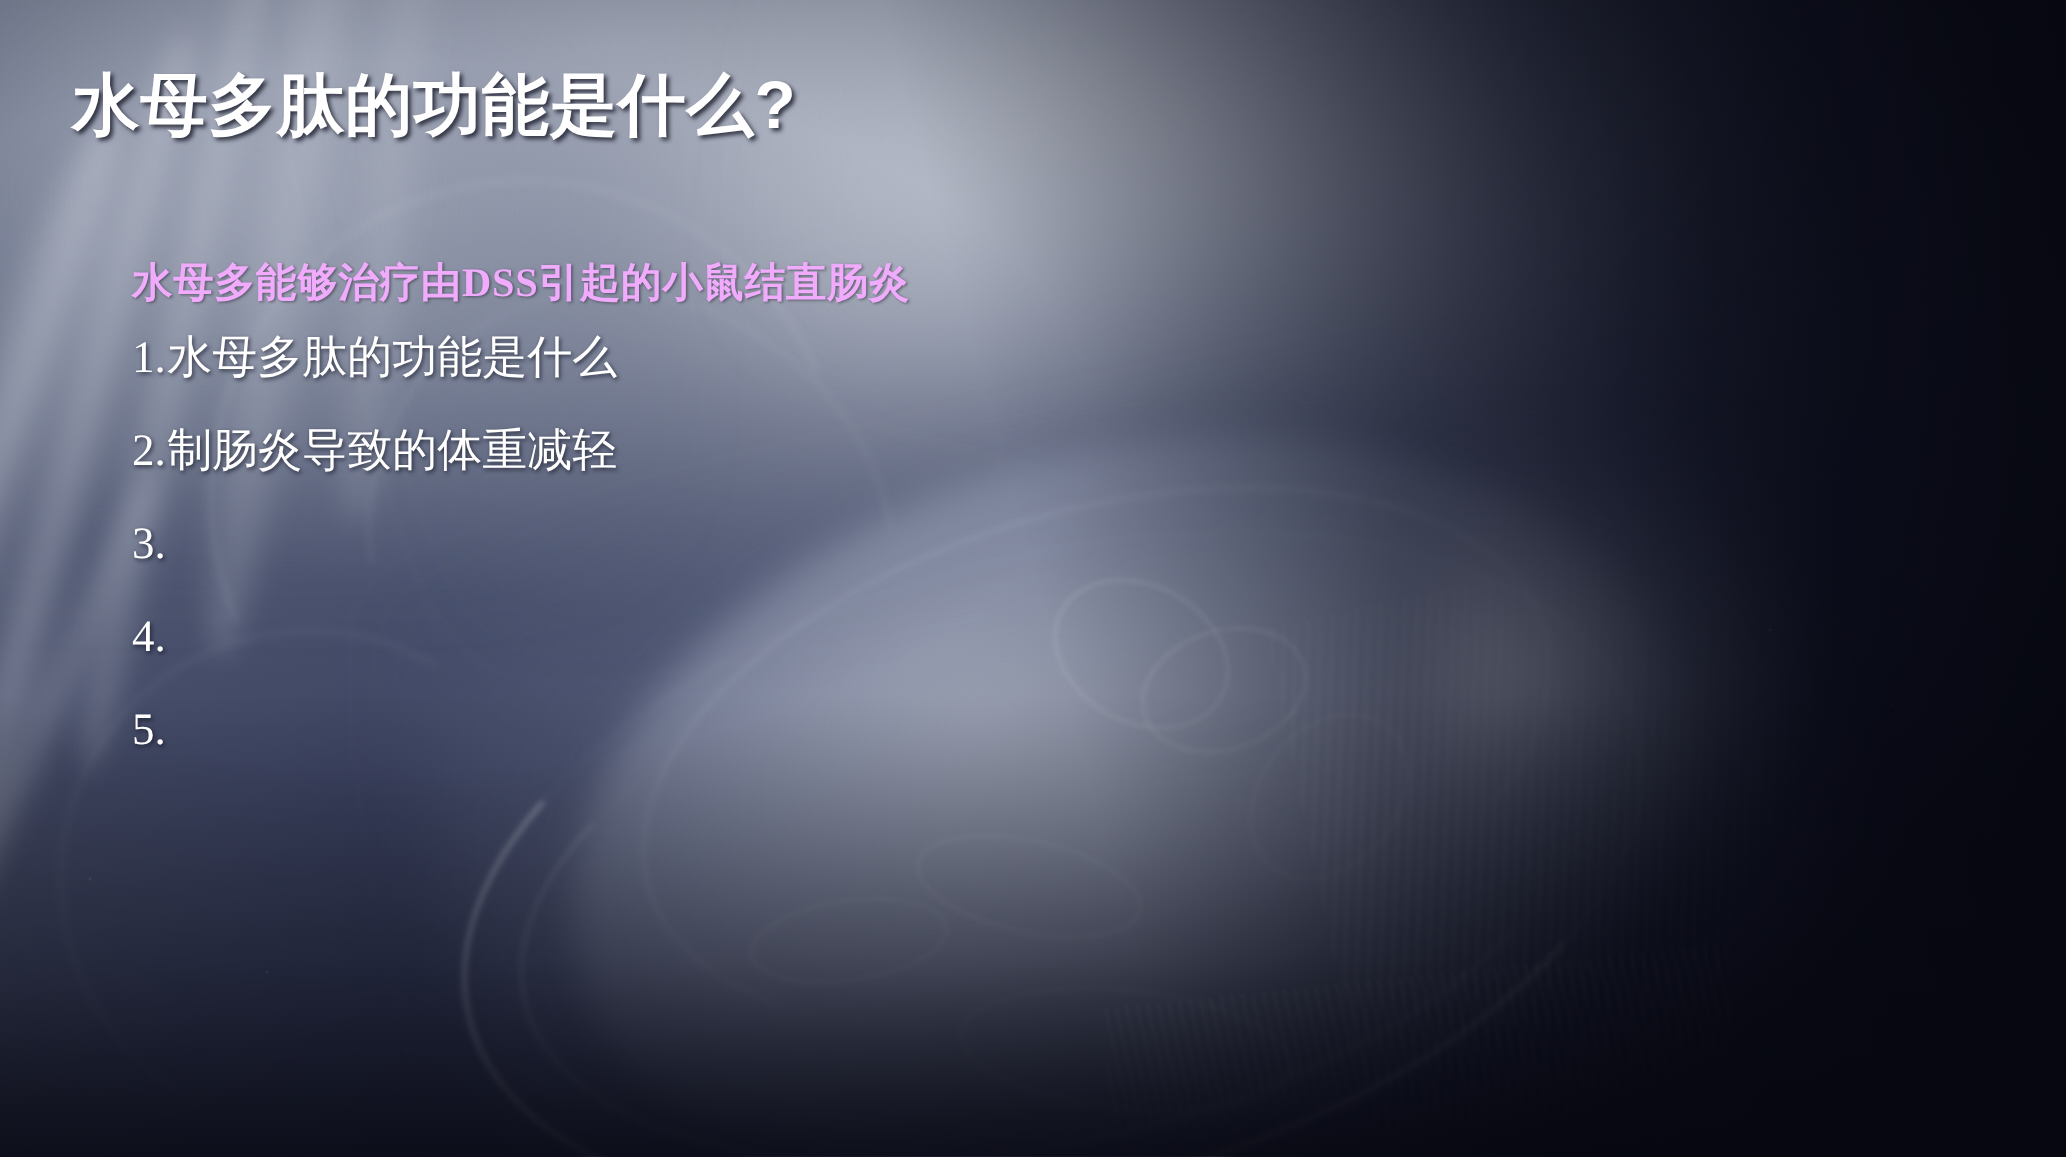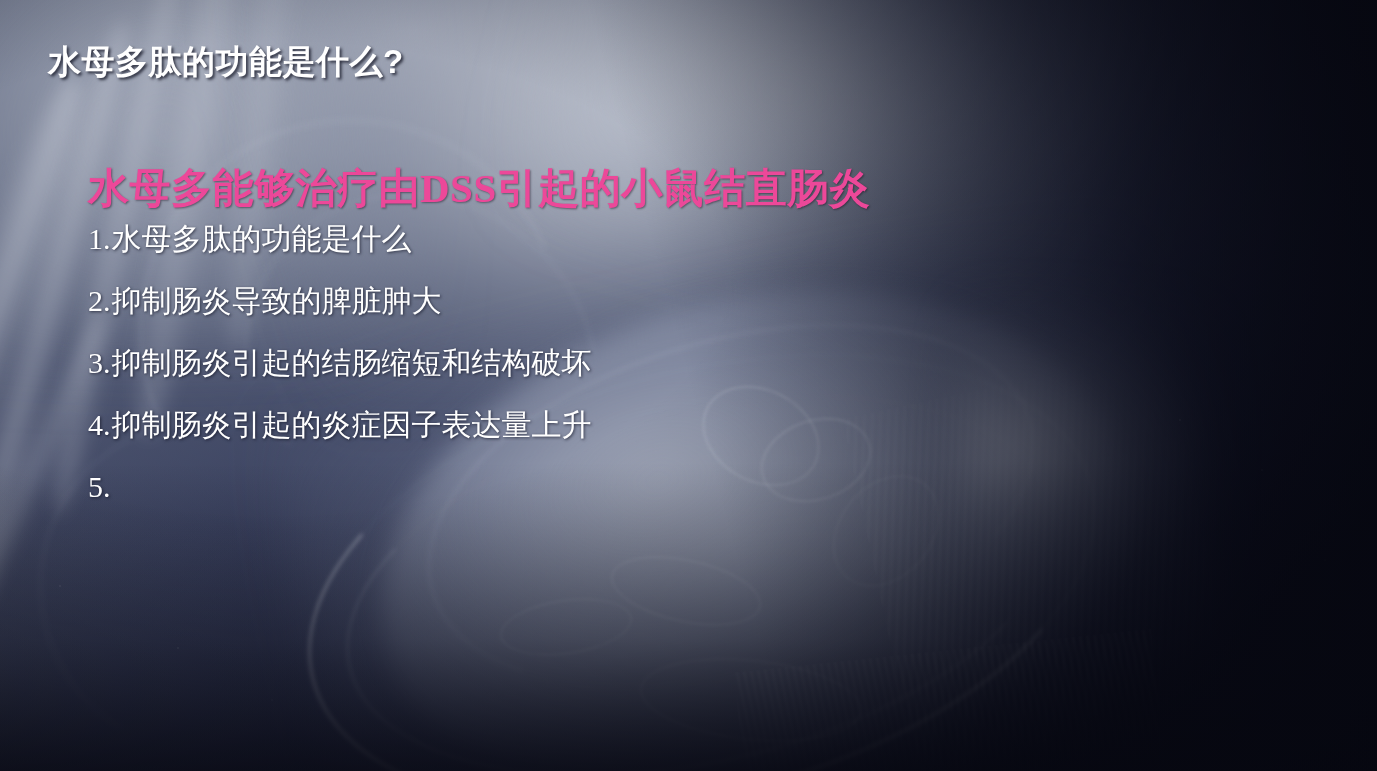--- a/index.html
+++ b/index.html
@@ -251,40 +251,40 @@
       radial-gradient(1.1px 1.1px at 1045px 740px, rgba(235,238,245,.5), transparent);
   }
 
   
   .content { position: absolute; inset: 0; }
 
   .slide-title {
     position: absolute;
     left: 48px;
     top: 40px;
-    font-size: 33px;
+    font-size: 45px;
     font-weight: bold;
     color: #ffffff;
     letter-spacing: 0.5px;
     text-shadow: 2px 2px 3px rgba(12,14,28,0.75);
     white-space: nowrap;
   }
 
   .body-block {
     position: absolute;
     left: 88px;
     top: 168px;
     width: 1100px;
   }
 
   .headline {
     font-family: "Liberation Serif", serif;
-    font-size: 41px;
+    font-size: 27px;
     font-weight: bold;
-    color: #ec4899;
+    color: #f0abfc;
     letter-spacing: 0.5px;
     line-height: 40px;
     text-shadow: 1px 1px 2px rgba(20,12,24,0.45);
     white-space: nowrap;
   }
 
   .bullet-list {
     list-style: none;
     margin: 0;
     padding: 0;
@@ -353,29 +353,27 @@
 
       <div class="headline">水母多能够治疗由DSS引起的小鼠结直肠炎</div>
 
       <ul class="bullet-list">
         <li class="bullet-item">
           <span class="bullet-num">1.</span>
           <span class="bullet-text">水母多肽的功能是什么</span>
         </li>
         <li class="bullet-item">
           <span class="bullet-num">2.</span>
-          <span class="bullet-text">抑制肠炎导致的脾脏肿大</span>
+          <span class="bullet-text">制肠炎导致的体重减轻</span>
         </li>
         <li class="bullet-item">
           <span class="bullet-num">3.</span>
-          <span class="bullet-text">抑制肠炎引起的结肠缩短和结构破坏</span>
         </li>
         <li class="bullet-item">
           <span class="bullet-num">4.</span>
-          <span class="bullet-text">抑制肠炎引起的炎症因子表达量上升</span>
         </li>
         <li class="bullet-item">
           <span class="bullet-num">5.</span>
         </li>
       </ul>
 
     </div>
   </div>
 </div>
 

